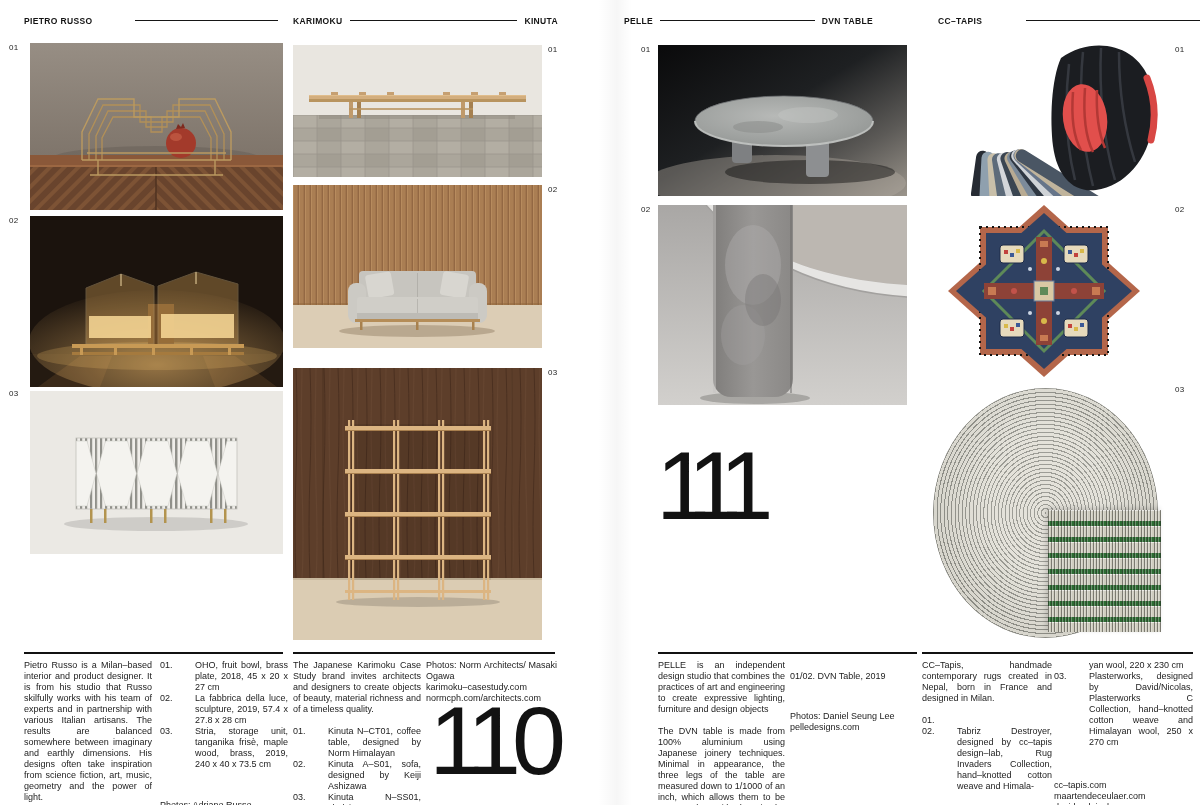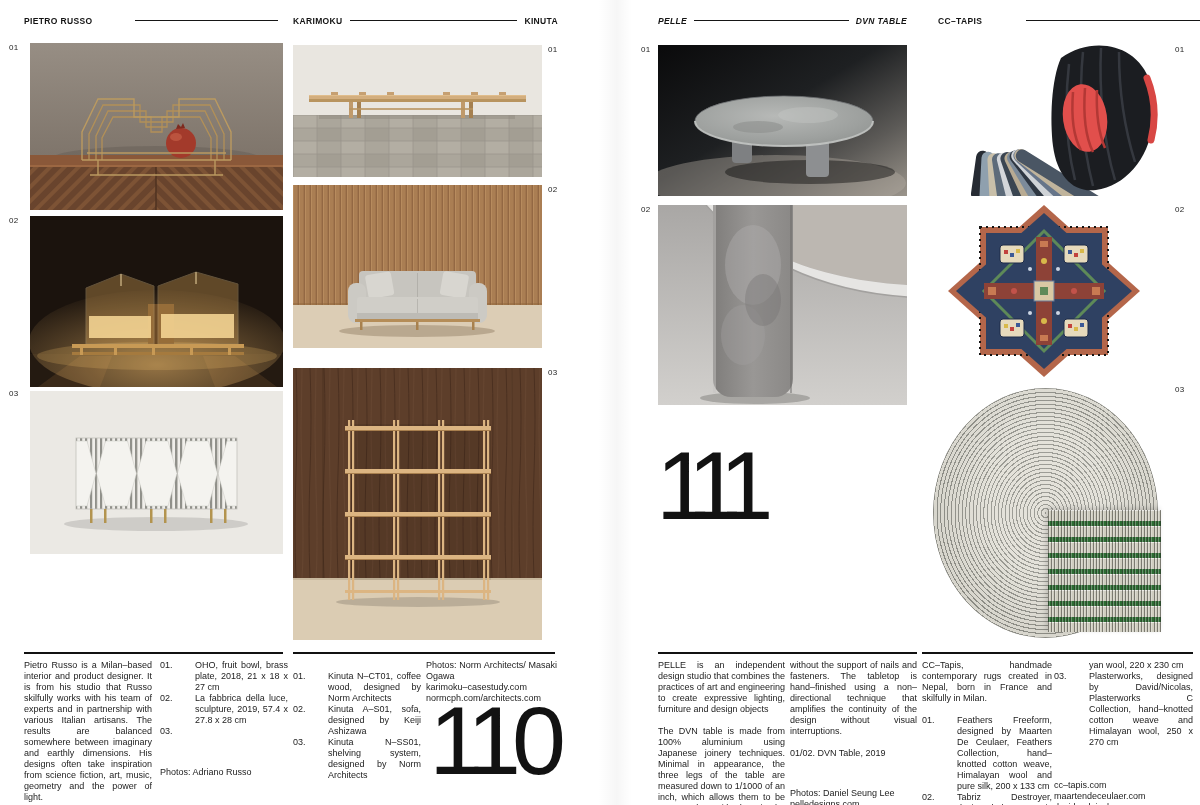--- a/index.html
+++ b/index.html
@@ -55,21 +55,21 @@
 
 <div class="sec-head" style="left:24px;width:256px;gap:36px;">
   <span>PIETRO RUSSO</span>
   <span class="rule noright"></span>
 </div>
 <div class="sec-head" style="left:293px;width:265px;text-align:right;">
   <span>KARIMOKU</span>
   <span class="rule"></span>
   <span>KINUTA</span>
 </div>
-<div class="sec-head" style="left:658px;width:249px;font-style:italic;">
+<div class="sec-head" style="left:624px;width:249px;">
   <span>PELLE</span>
   <span class="rule"></span>
   <span>DVN TABLE</span>
 </div>
 <div class="sec-head" style="left:938px;width:271px;gap:37px;">
   <span>CC–TAPIS</span>
   <span class="rule noright"></span>
 </div>
 
 <div class="fig" style="left:9px;top:43px;">01</div>
@@ -486,40 +486,42 @@
 <div class="bot-rule" style="left:293px;width:262px;"></div>
 <div class="bot-rule" style="left:658px;width:259px;"></div>
 <div class="bot-rule" style="left:922px;width:271px;"></div>
 
 <div class="tcol" style="left:24px;width:128px;">
   <p>Pietro Russo is a Milan–based interior and product designer. It is from his studio that Russo skilfully works with his team of experts and in partnership with various Italian artisans. The results are balanced somewhere between imaginary and earthly dimensions. His designs often take inspiration from science fiction, art, music, geometry and the power of light.</p>
 </div>
 <div class="tcol" style="left:160px;width:128px;">
   <div class="cap">
     <span class="cap-num">01.</span>
-    <span class="cap-text">OHO, fruit bowl, brass plate, 2018, 21 x 18 x 27 cm</span>
+    <span class="cap-text">OHO, fruit bowl, brass plate, 2018, 45 x 20 x 27 cm</span>
   </div>
   <div class="cap">
     <span class="cap-num">02.</span>
     <span class="cap-text">La fabbrica della luce, sculpture, 2019, 57.4 x 27.8 x 28 cm</span>
   </div>
   <div class="cap">
     <span class="cap-num">03.</span>
+    <span class="cap-text">Stria, storage unit, tanganika frisè, maple wood, brass, 2019, 240 x 40 x 73.5 cm</span>
   </div>
   <div class="credits">
     <p class="line">Photos: Adriano Russo</p>
 
   </div>
 </div>
 
 <div class="tcol" style="left:293px;width:128px;">
+  <p>The Japanese Karimoku Case Study brand invites architects and designers to create objects of beauty, material richness and of a timeless quality.</p>
   <div class="gap"></div>
   <div class="cap">
     <span class="cap-num">01.</span>
-    <span class="cap-text">Kinuta N–CT01, coffee wood, designed by Norm Architects</span>
+    <span class="cap-text">Kinuta N–CT01, coffee table, designed by Norm Himalayan</span>
   </div>
   <div class="cap">
     <span class="cap-num">02.</span>
     <span class="cap-text">Kinuta A–S01, sofa, designed by Keiji Ashizawa</span>
   </div>
   <div class="cap">
     <span class="cap-num">03.</span>
     <span class="cap-text">Kinuta N–SS01, shelving system, designed by Norm Architects</span>
   </div>
 </div>
@@ -527,34 +529,32 @@
   <p class="line">Photos: Norm Architects/ Masaki Ogawa</p>
   <p class="line">karimoku–casestudy.com</p>
   <p class="line">normcph.com/architects.com</p>
 </div>
 
 <div class="tcol" style="left:658px;width:127px;">
   <p>PELLE is an independent design studio that combines the practices of art and engineering to create expressive lighting, furniture and design objects</p>
   <p class="gap">The DVN table is made from 100% aluminium using Japanese joinery techniques. Minimal in appearance, the three legs of the table are measured down to 1/1000 of an inch, which allows them to be set together with the circular top</p>
 </div>
 <div class="tcol" style="left:790px;width:127px;">
-  <p>without the support of nails and fasteners. The tabletop is hand–finished using a non–directional technique that amplifies the continuity of the design without visual interruptions.</p>
   <p class="gap">01/02. DVN Table, 2019</p>
   <div class="credits2">
     <p class="line">Photos: Daniel Seung Lee</p>
     <p class="line">pelledesigns.com</p>
   </div>
 </div>
 
 <div class="tcol" style="left:922px;width:130px;">
-  <p>CC–Tapis, handmade contemporary rugs created in Nepal, born in France and skilfully in Milan.</p>
+  <p>CC–Tapis, handmade contemporary rugs created in Nepal, born in France and designed in Milan.</p>
   <div class="gap"></div>
   <div class="cap">
     <span class="cap-num">01.</span>
-    <span class="cap-text">Feathers Freeform, designed by Maarten De Ceulaer, Feathers Collection, hand–knotted cotton weave, Himalayan wool and pure silk, 200 x 133 cm</span>
   </div>
   <div class="cap">
     <span class="cap-num">02.</span>
     <span class="cap-text">Tabriz Destroyer, designed by cc–tapis design–lab, Rug Invaders Collection, hand–knotted cotton weave and Himala-</span>
   </div>
 </div>
 <div class="tcol" style="left:1054px;width:139px;">
   <div class="cap">
     <span class="cap-num"></span>
     <span class="cap-text">yan wool, 220 x 230 cm</span>

